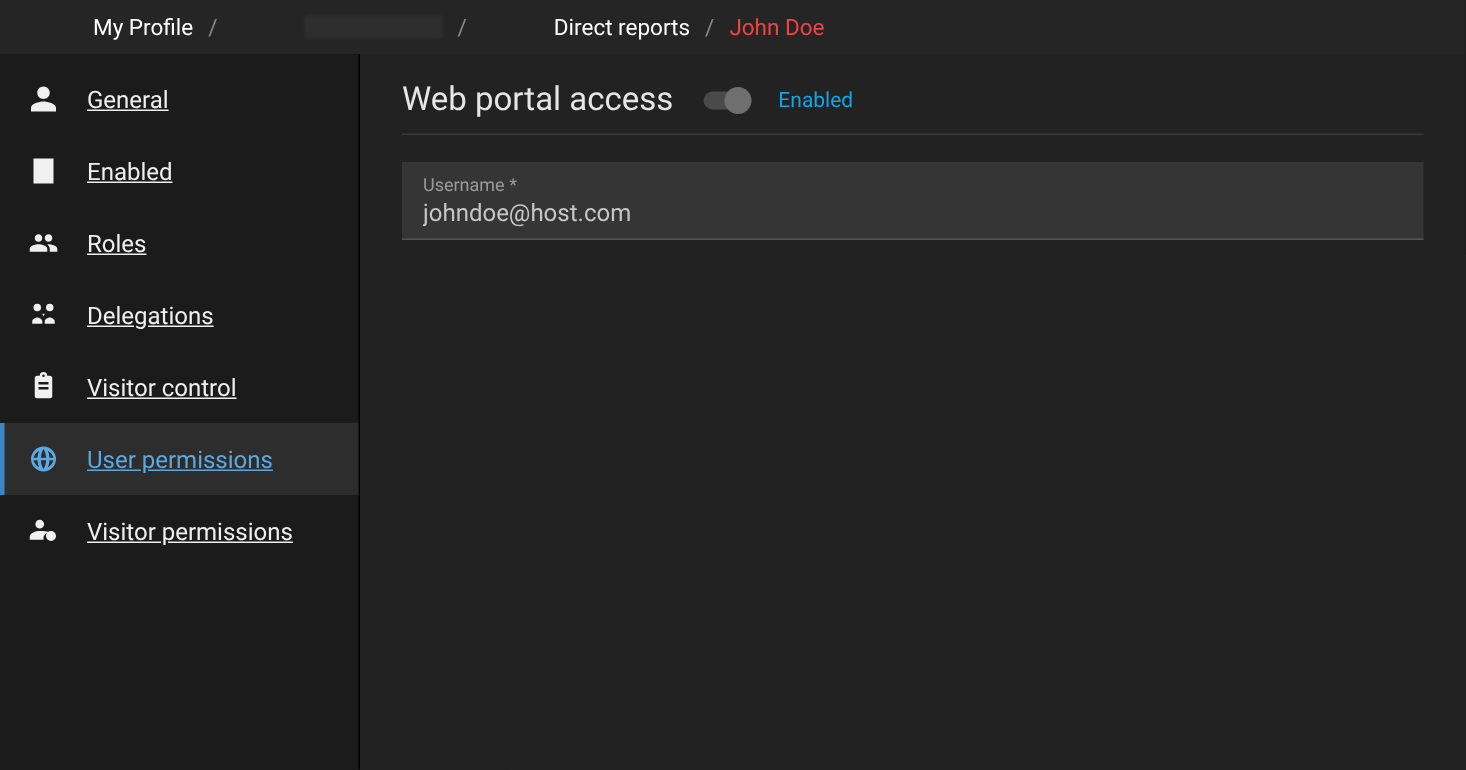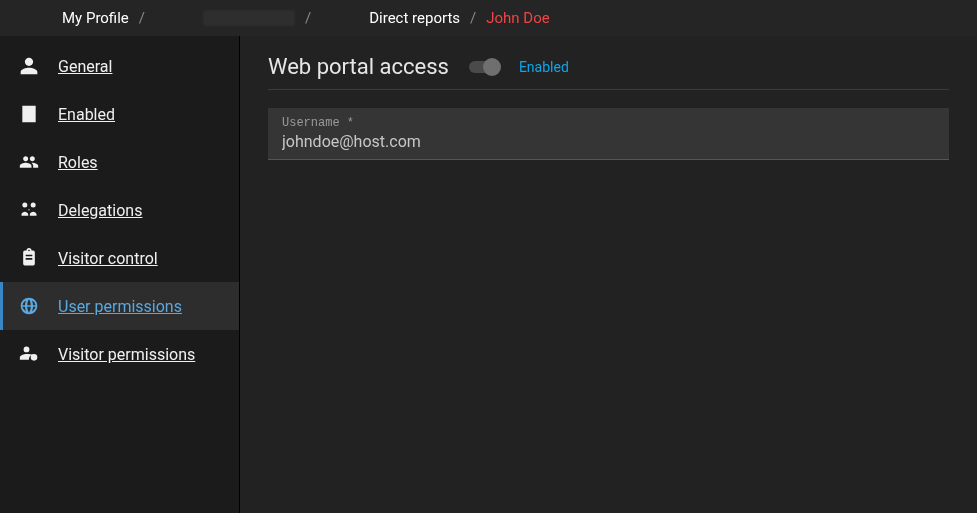--- a/index.html
+++ b/index.html
@@ -109,21 +109,20 @@
     border-bottom: 1px solid #555;
     padding: 8px 14px;
     margin-bottom: 18px;
     position: relative;
   }
   .field .floating-label {
     font-size: 12px;
     color: #9a9a9a;
     margin-bottom: 2px;
     display: block;
-    font-family: Liberation Mono, monospace;
   }
   .field input[type=text] {
     background: transparent;
     border: none;
     outline: none;
     color: #c7c7c7;
     font-size: 16px;
     width: 100%;
     font-family: inherit;
   }

